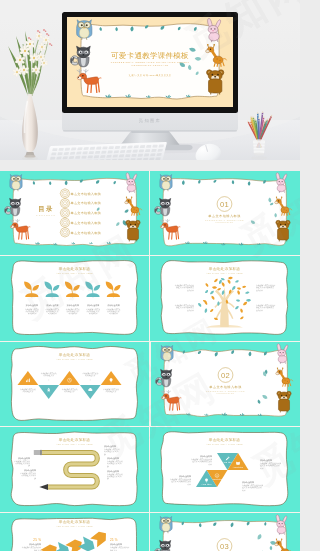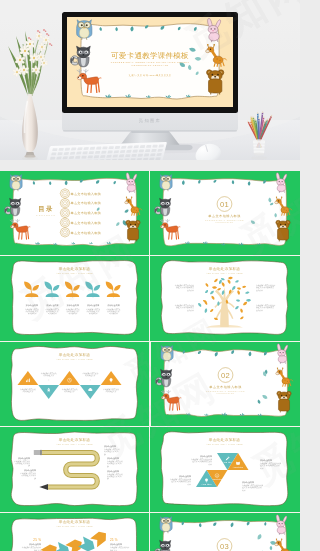--- a/index.html
+++ b/index.html
@@ -2,21 +2,21 @@
 <html><head>
 <meta charset="utf-8">
 <style>
   html,body{margin:0;padding:0;}
   body{width:300px;height:551px;overflow:hidden;background:#ececec;
        font-family:"Liberation Sans",sans-serif;}
   #page{position:relative;width:300px;height:551px;overflow:hidden;background:#ececec;}
   svg{display:block;}
   .hero{position:absolute;left:0;top:0;width:300px;height:160px;overflow:hidden;background:#ececec;}
   .grid{position:absolute;left:0;top:171px;width:300px;height:380px;background:#f7f3ec;}
-  .slide{position:absolute;width:149.3px;height:84.4px;background:#22c55e;overflow:hidden;}
+  .slide{position:absolute;width:149.3px;height:84.4px;background:#5eead4;overflow:hidden;}
   .sv{position:absolute;left:0;top:0;}
   .wmlayer{position:absolute;left:0;top:0;width:300px;height:551px;overflow:hidden;pointer-events:none;}
   .wm{position:absolute;pointer-events:none;color:rgba(150,150,150,.07);
       font-weight:bold;white-space:nowrap;transform:rotate(-30deg);transform-origin:0 0;
       letter-spacing:4px;}
 </style>
 </head>
 <body>
 
 <div id="page">

